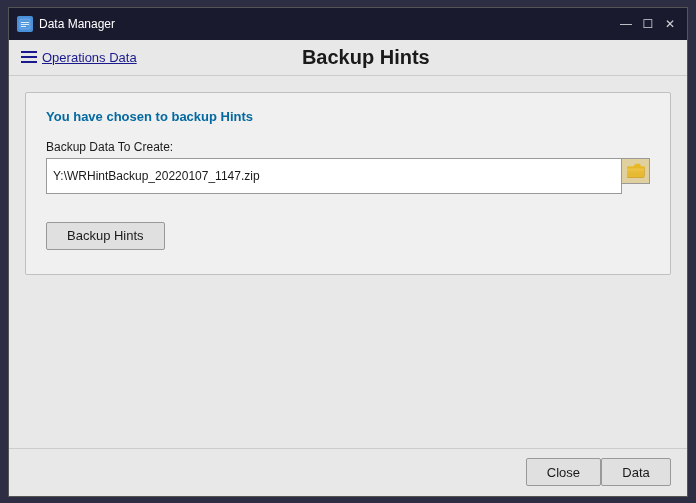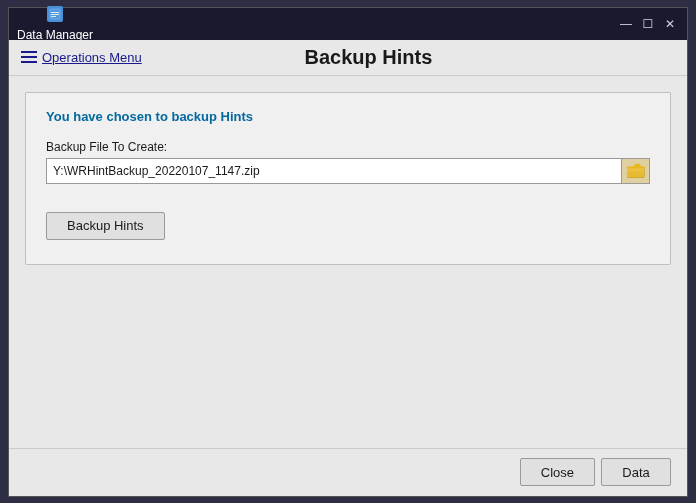--- a/index.html
+++ b/index.html
@@ -36,21 +36,20 @@
       align-items: center;
       justify-content: space-between;
       padding: 0 8px;
       flex-shrink: 0;
     }
 
     .title-bar-left {
       display: flex;
       align-items: center;
       gap: 6px;
-      flex-direction: column;
     }
 
     .title-bar-icon {
       width: 16px;
       height: 16px;
       background: #4a90d9;
       border-radius: 2px;
       display: flex;
       align-items: center;
       justify-content: center;
@@ -157,21 +156,21 @@
     }
 
     .field-row {
       display: flex;
       align-items: stretch;
       gap: 0;
     }
 
     .file-input {
       flex: 1;
-      height: 26px;
+      height: 36px;
       border: 1px solid #999;
       background: white;
       padding: 0 6px;
       font-size: 12px;
       color: #1a1a1a;
       outline: none;
     }
 
     .browse-btn {
       width: 28px;
@@ -202,21 +201,21 @@
       color: #1a1a1a;
       border-radius: 2px;
     }
 
     .bottom-bar {
       height: 48px;
       display: flex;
       align-items: center;
       justify-content: flex-end;
       padding: 0 16px;
-      gap: 6px;
+      gap: 0;
       background: #e8e8e8;
       border-top: 1px solid #ccc;
       flex-shrink: 0;
     }
 
     .bottom-btn {
       height: 28px;
       padding: 0 20px;
       border: 1px solid #999;
       background: #e0e0e0;
@@ -251,31 +250,31 @@
     </div>
   </div>
 
   <div class="menu-bar">
     <div class="menu-item">
       <div class="hamburger-icon">
         <span></span>
         <span></span>
         <span></span>
       </div>
-      <span>Operations Menu</span>
+      <span>Operations Data</span>
     </div>
     <div class="page-title">Backup Hints</div>
   </div>
 
   <div class="content-area">
     <div class="form-panel">
       <div class="panel-title">You have chosen to backup Hints</div>
 
       <div class="field-group">
-        <div class="field-label">Backup File To Create:</div>
+        <div class="field-label">Backup Data To Create:</div>
         <div class="field-row">
           <input class="file-input" type="text" value="Y:\WRHintBackup_20220107_1147.zip" style="">
           <button class="browse-btn">
             <svg class="folder-icon-svg" viewBox="0 0 20 16" fill="none" xmlns="http://www.w3.org/2000/svg">
               <rect x="0" y="4" width="19" height="11" rx="1" fill="#d4a017" stroke="#b8860b" stroke-width="0.8"></rect>
               <path d="M0 5 L0 4 Q0 3 1 3 L7 3 L8.5 1 Q9 0 10 0 L14 0 Q15 0 15 1 L15 3 L19 3 Q20 3 20 4 L20 5 Z" fill="#e8b820"></path>
               <rect x="0" y="5" width="19" height="10" rx="0" fill="#f0c030"></rect>
               <rect x="0" y="5" width="19" height="10" rx="0" fill="url(#folder-gradient)" opacity="0.3"></rect>
               <defs>
                 <linearGradient id="folder-gradient" x1="0" y1="0" x2="0" y2="1">

